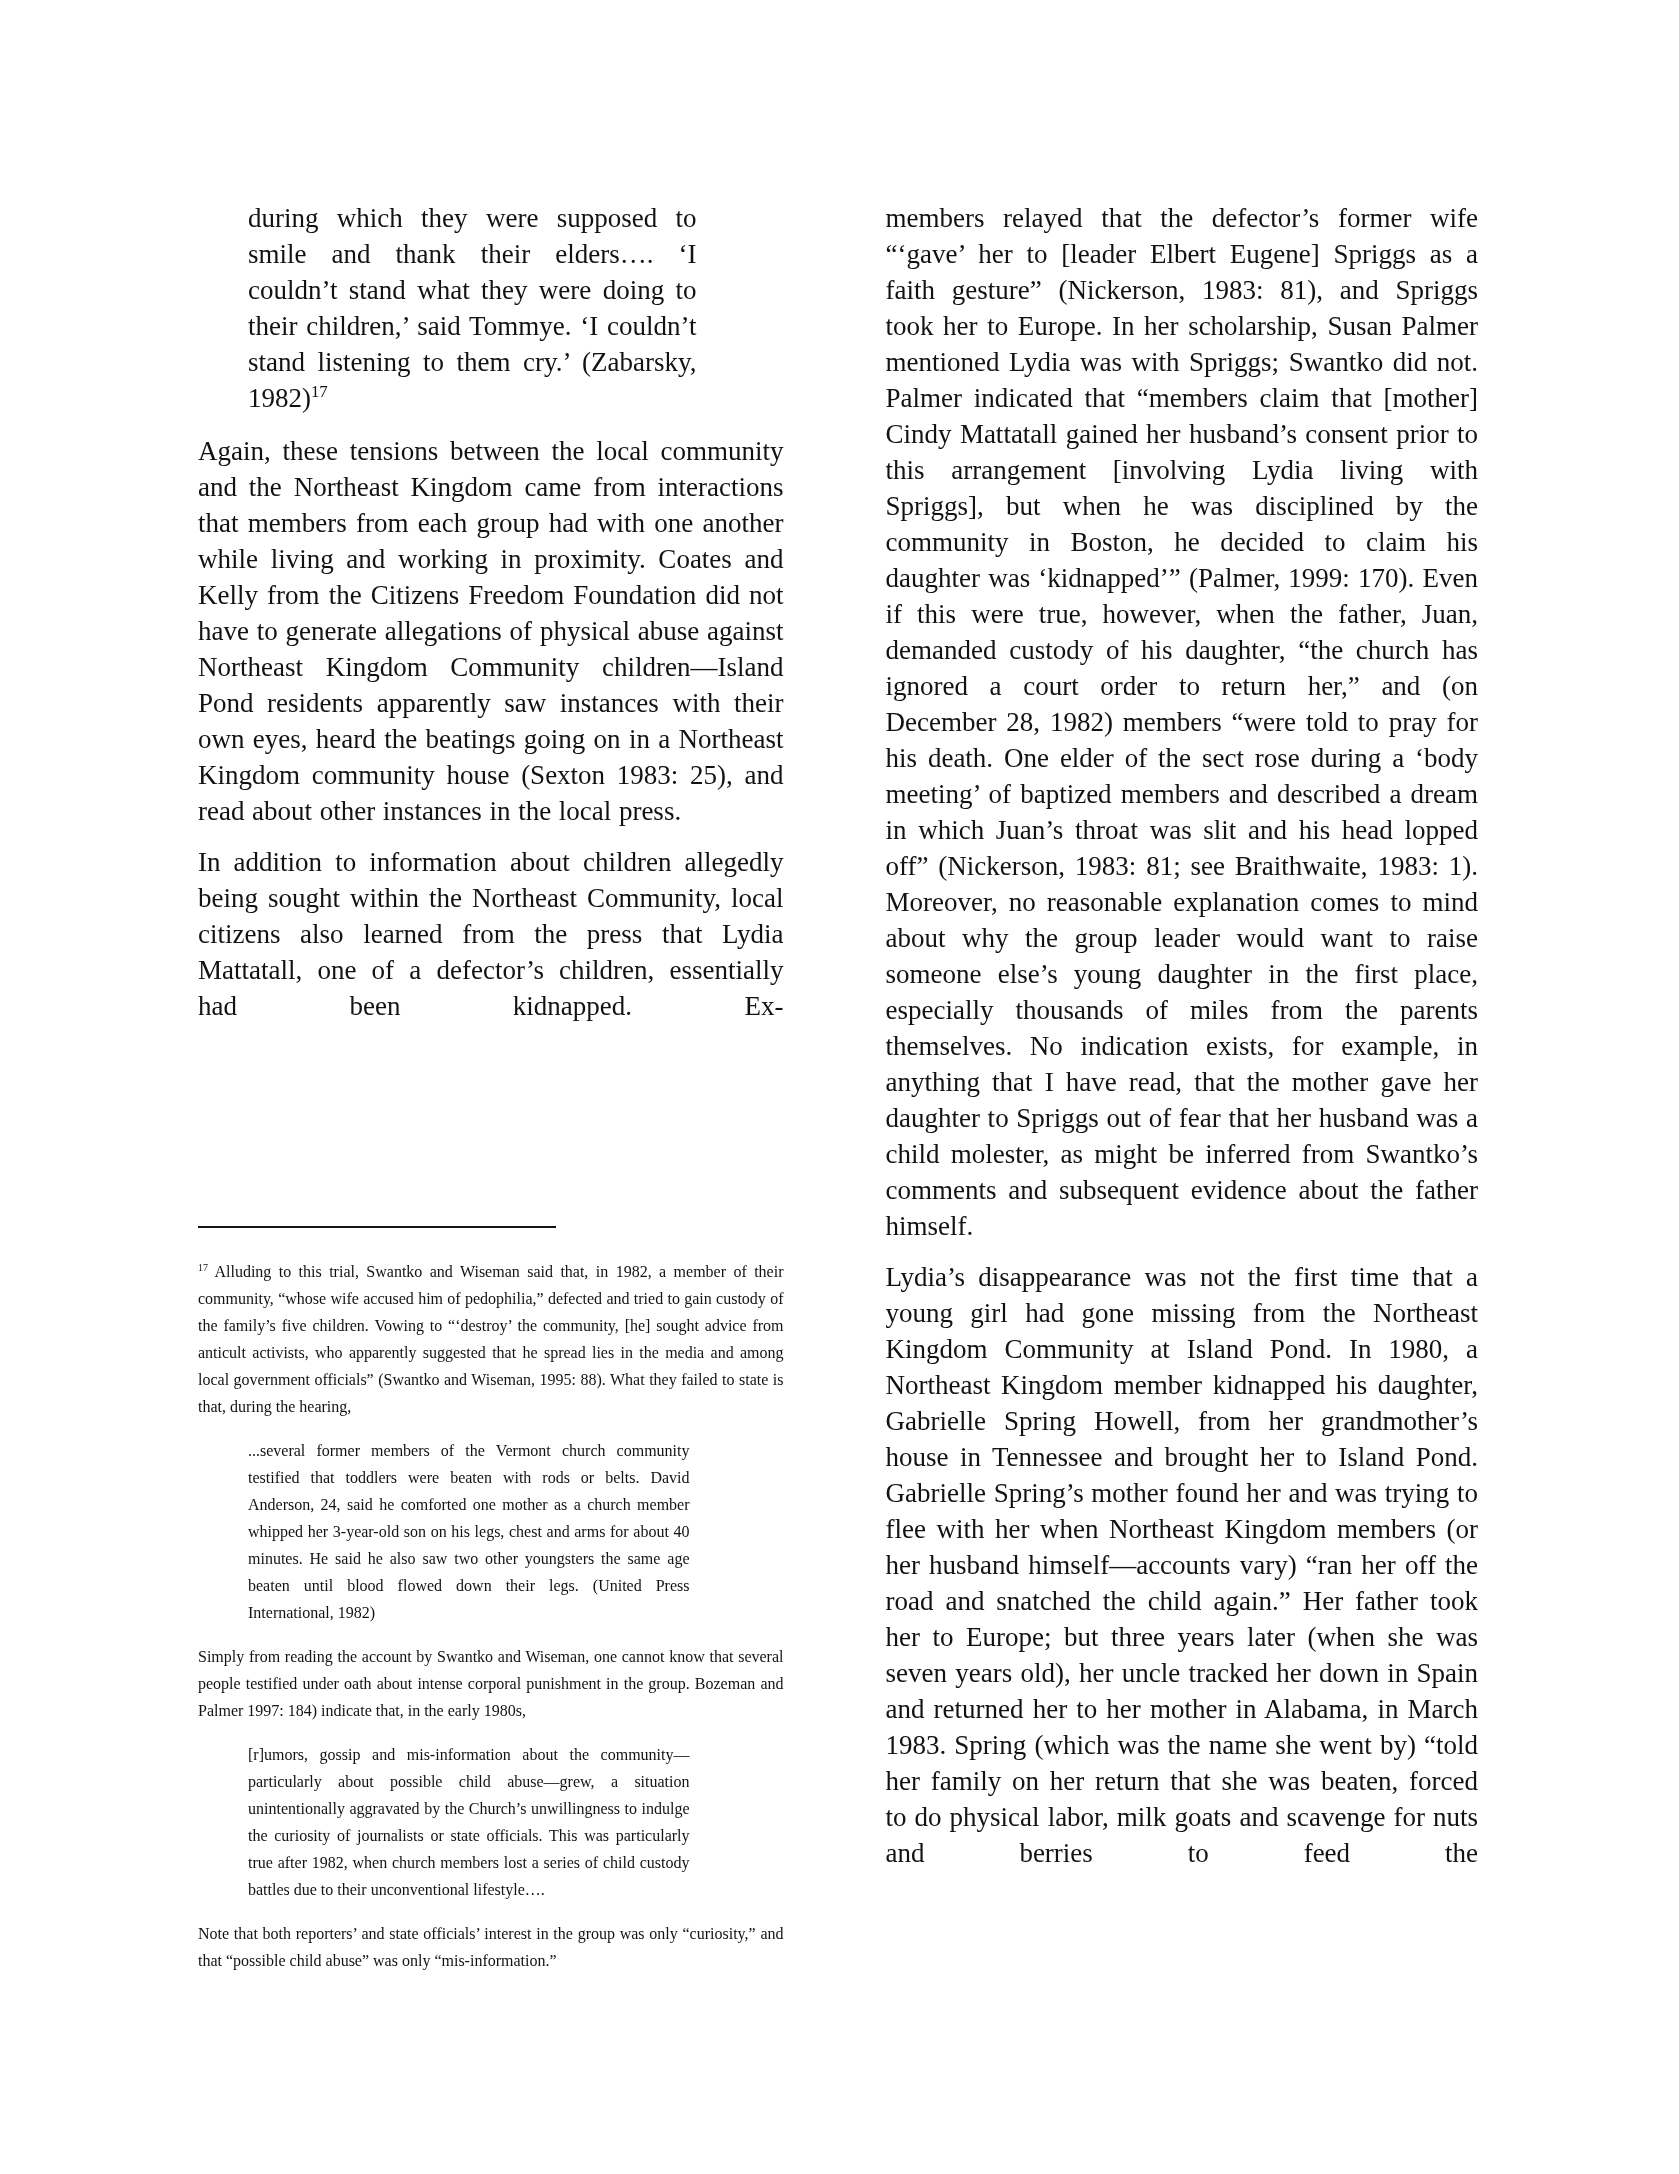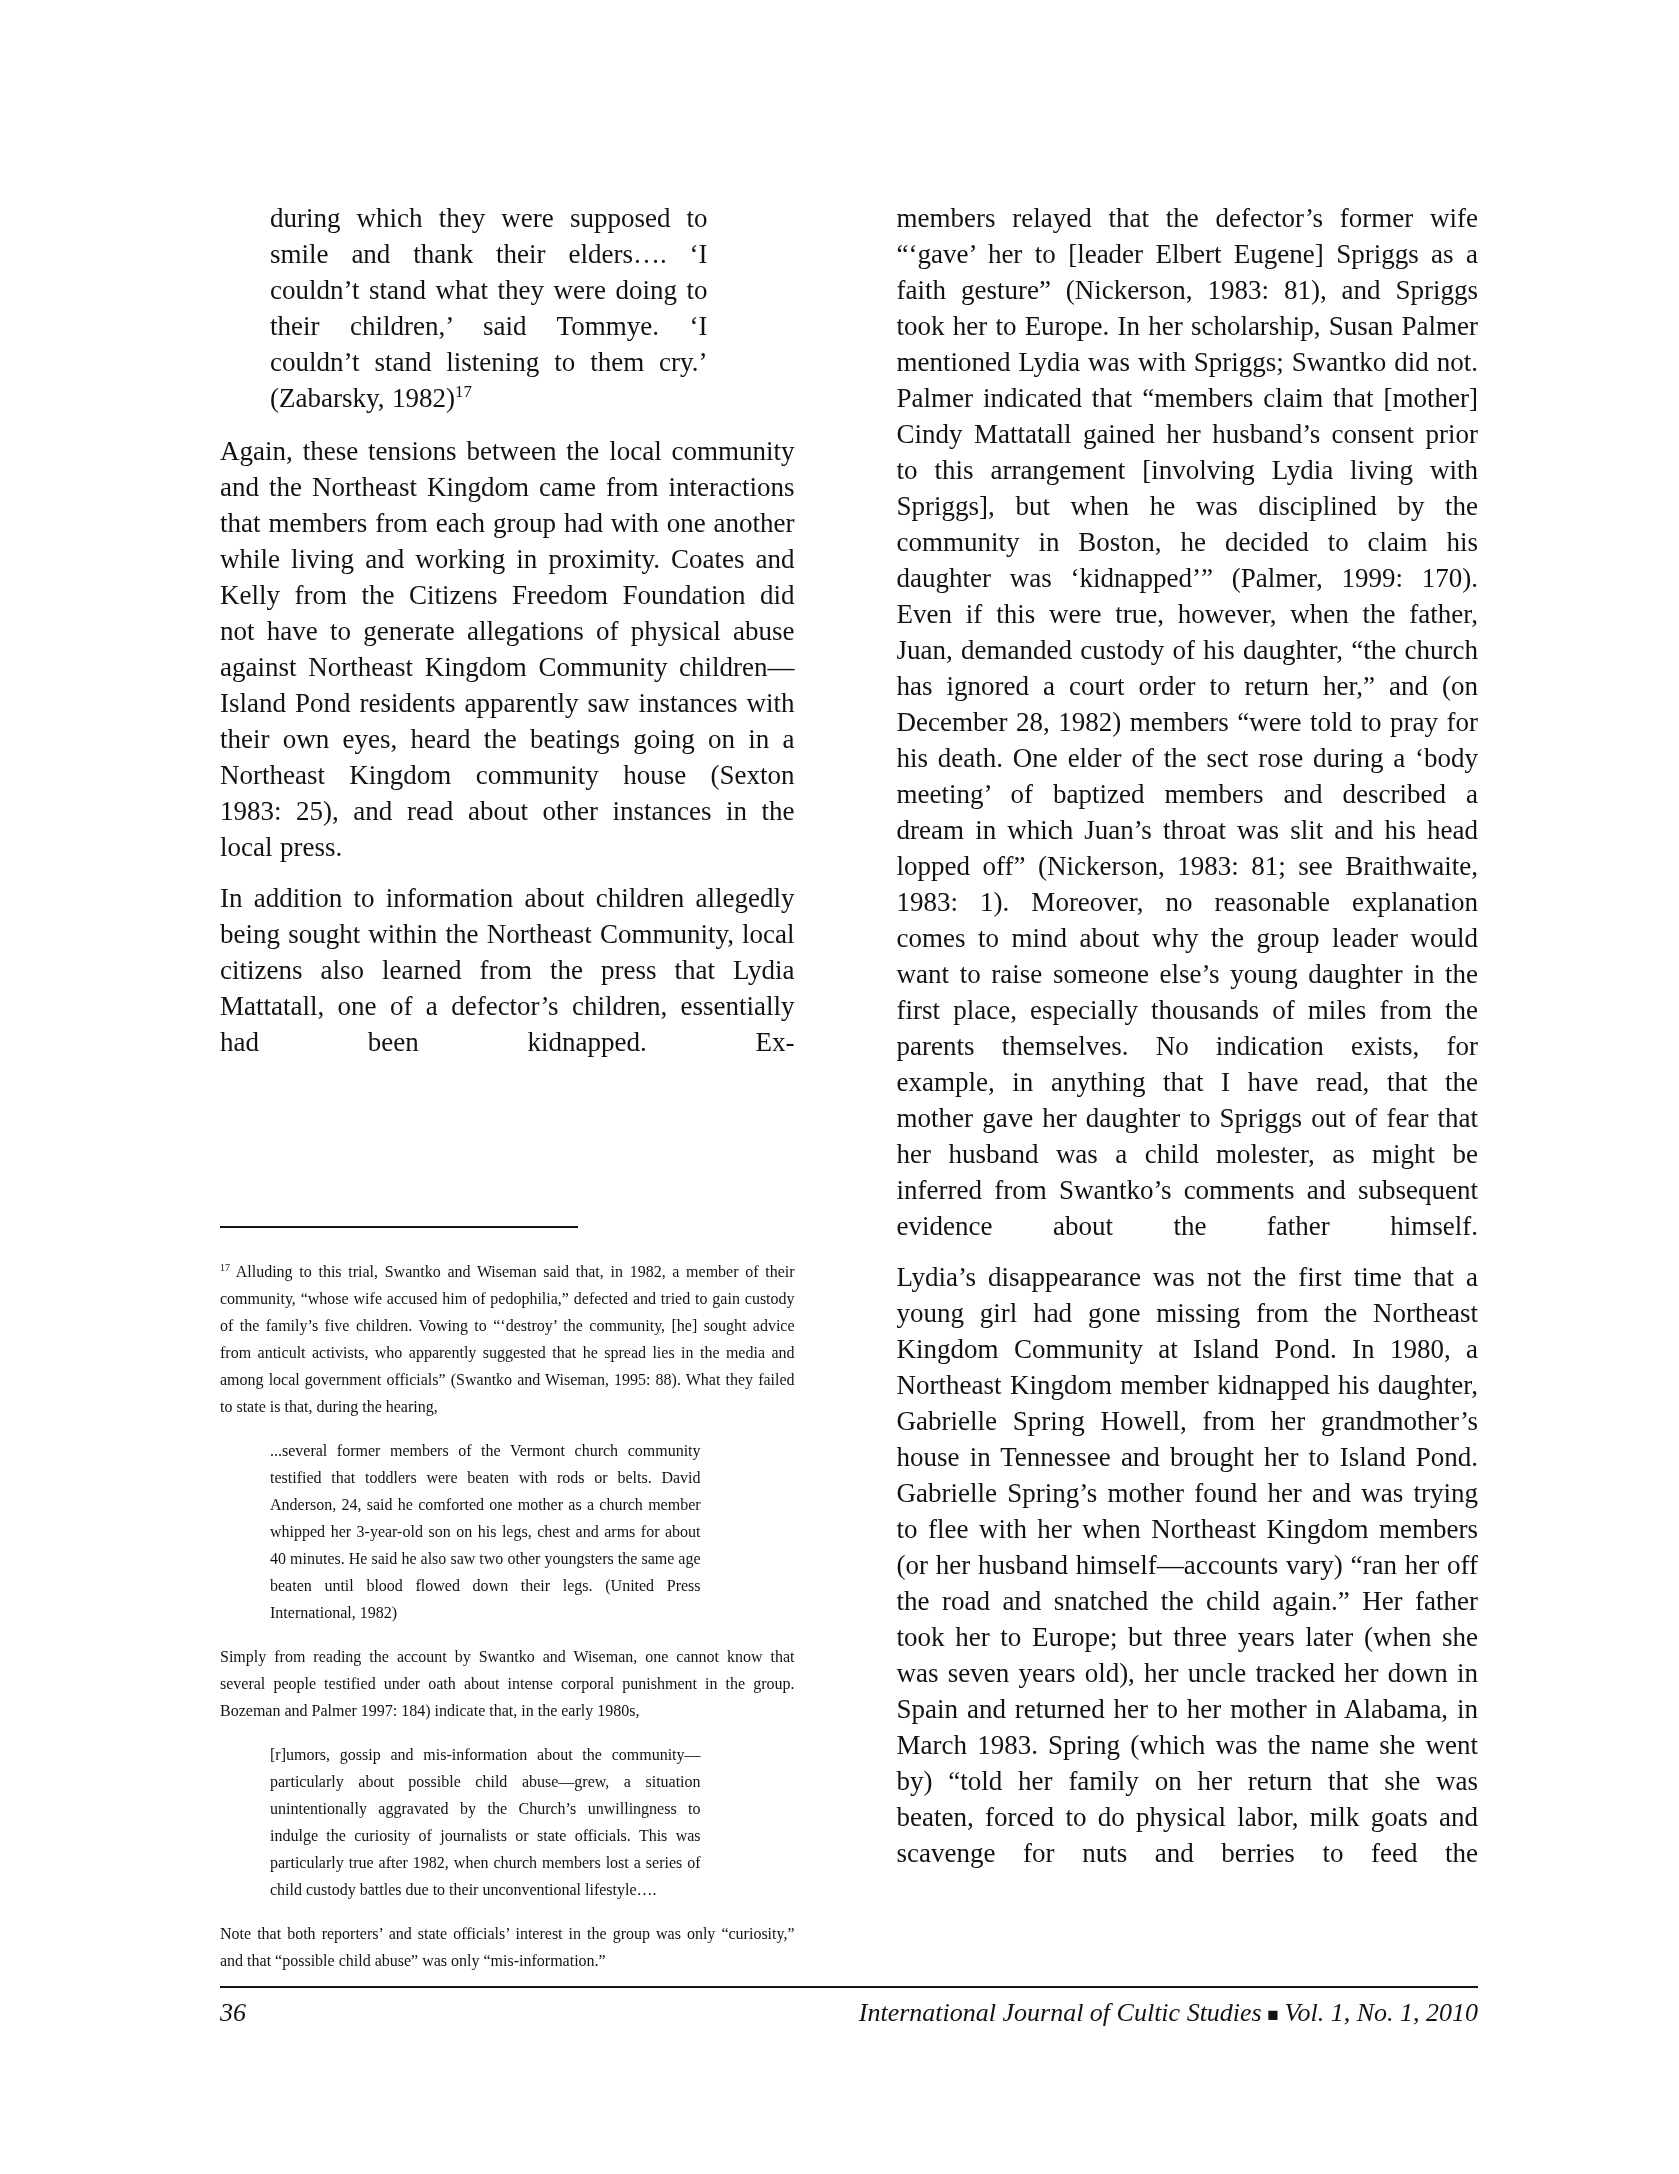--- a/index.html
+++ b/index.html
@@ -7,21 +7,20 @@
     width: 1680px; height: 2174px;
     font-family: "Liberation Serif", "DejaVu Serif", serif;
     color: #121212;
     position: relative;
     overflow: hidden;
   }
   .page {
     box-sizing: border-box;
     position: absolute; inset: 0;
     padding: 200px 202px 0 198px;
-    margin-left: 22px;
   }
   .columns {
     display: flex;
     gap: 102px;
     height: 1786px;
     overflow: hidden;
   }
   .col { }
   .col-left {
     width: 586px;
@@ -114,21 +113,15 @@
     </div>
 
     <div class="col col-right">
       <p class="body justify-last">members relayed that the defector’s former wife “‘gave’ her to [leader Elbert Eugene] Spriggs as a faith gesture” (Nickerson, 1983: 81), and Spriggs took her to Europe. In her scholarship, Susan Palmer mentioned Lydia was with Spriggs; Swantko did not. Palmer indicated that “members claim that [mother] Cindy Mattatall gained her husband’s consent prior to this arrangement [involving Lydia living with Spriggs], but when he was disciplined by the community in Boston, he decided to claim his daughter was ‘kidnapped’” (Palmer, 1999: 170). Even if this were true, however, when the father, Juan, demanded custody of his daughter, “the church has ignored a court order to return her,” and (on December 28, 1982) members “were told to pray for his death. One elder of the sect rose during a ‘body meeting’ of baptized members and described a dream in which Juan’s throat was slit and his head lopped off” (Nickerson, 1983: 81; see Braithwaite, 1983: 1). Moreover, no reasonable explanation comes to mind about why the group leader would want to raise someone else’s young daughter in the first place, especially thousands of miles from the parents themselves. No indication exists, for example, in anything that I have read, that the mother gave her daughter to Spriggs out of fear that her husband was a child molester, as might be inferred from Swantko’s comments and subsequent evidence about the father himself.</p>
 
       <p class="body justify-last">Lydia’s disappearance was not the first time that a young girl had gone missing from the Northeast Kingdom Community at Island Pond. In 1980, a Northeast Kingdom member kidnapped his daughter, Gabrielle Spring Howell, from her grandmother’s house in Tennessee and brought her to Island Pond. Gabrielle Spring’s mother found her and was trying to flee with her when Northeast Kingdom members (or her husband himself—accounts vary) “ran her off the road and snatched the child again.” Her father took her to Europe; but three years later (when she was seven years old), her uncle tracked her down in Spain and returned her to her mother in Alabama, in March 1983. Spring (which was the name she went by) “told her family on her return that she was beaten, forced to do physical labor, milk goats and scavenge for nuts and berries to feed the</p>
     </div>
 
   </div>
 
-  <div class="footer">
-    <span class="page-num">36</span>
-    <span class="journal-line">
-      <span>International Journal of Cultic Studies</span><span class="bullet">■</span><span>Vol. 1, No. 1, 2010</span>
-    </span>
-  </div>
 
 </div>
 
 
 </body></html>

